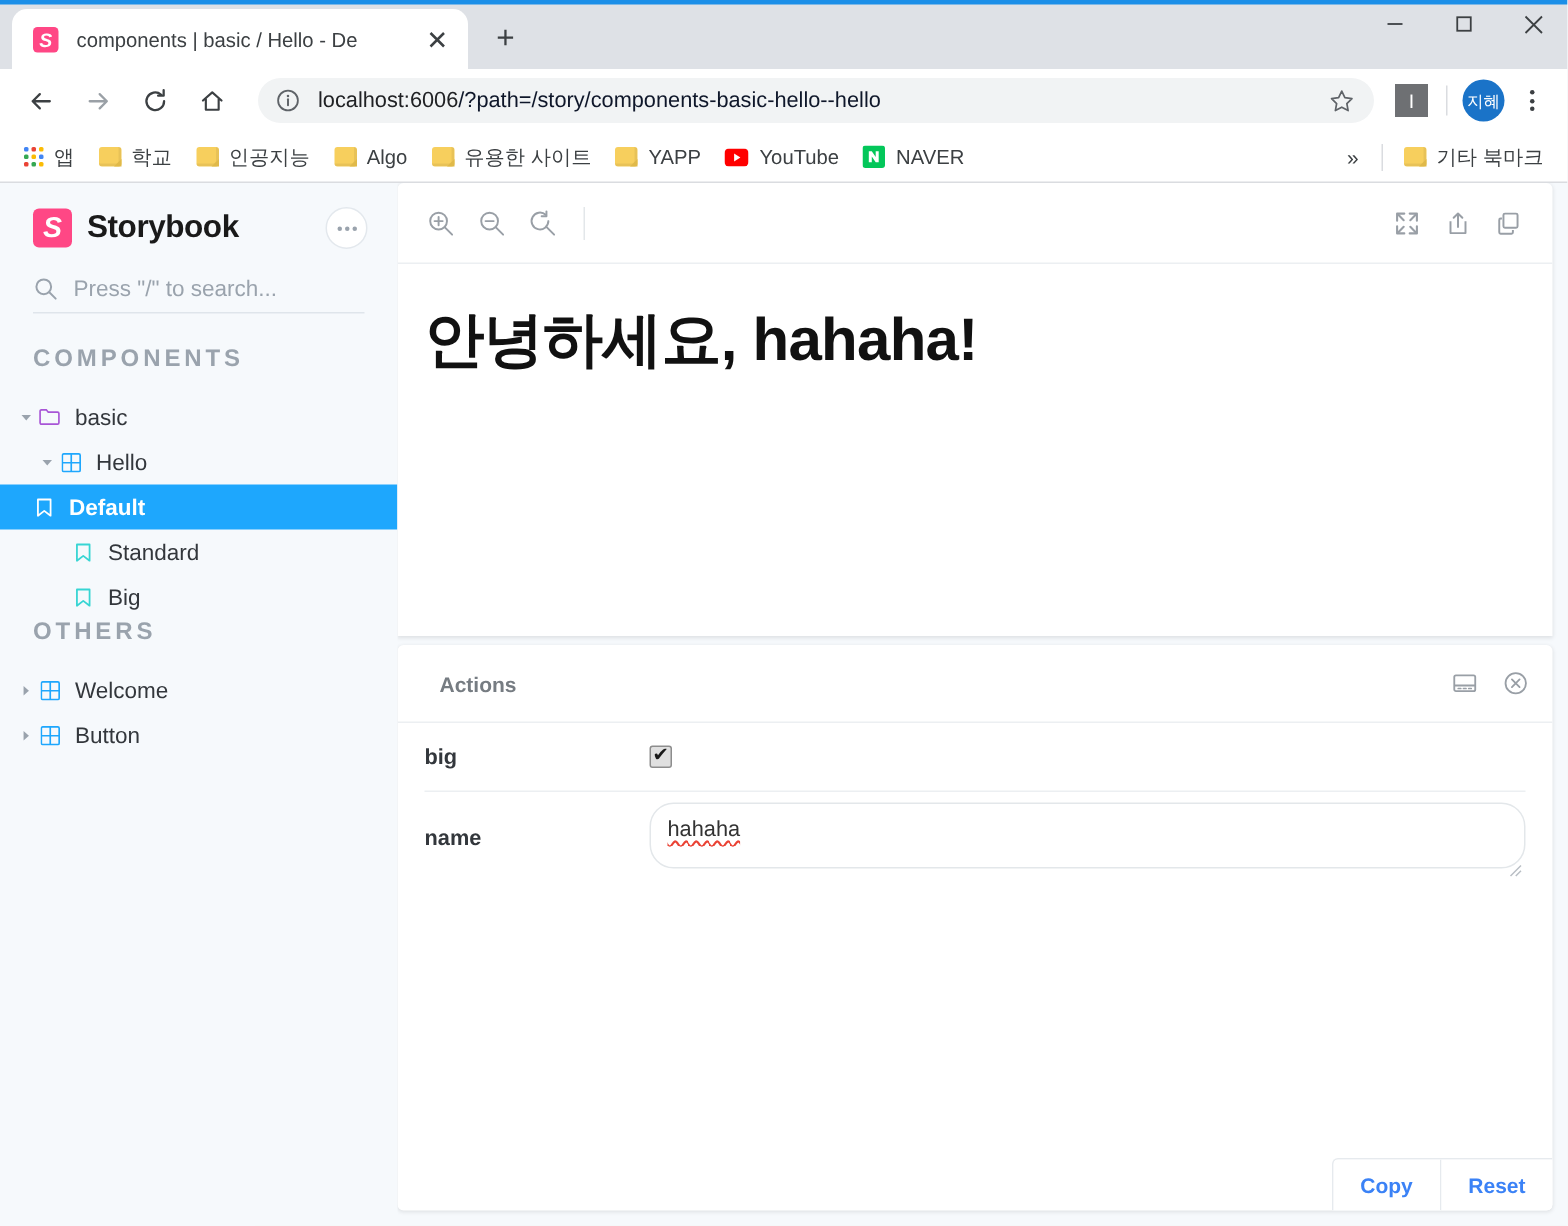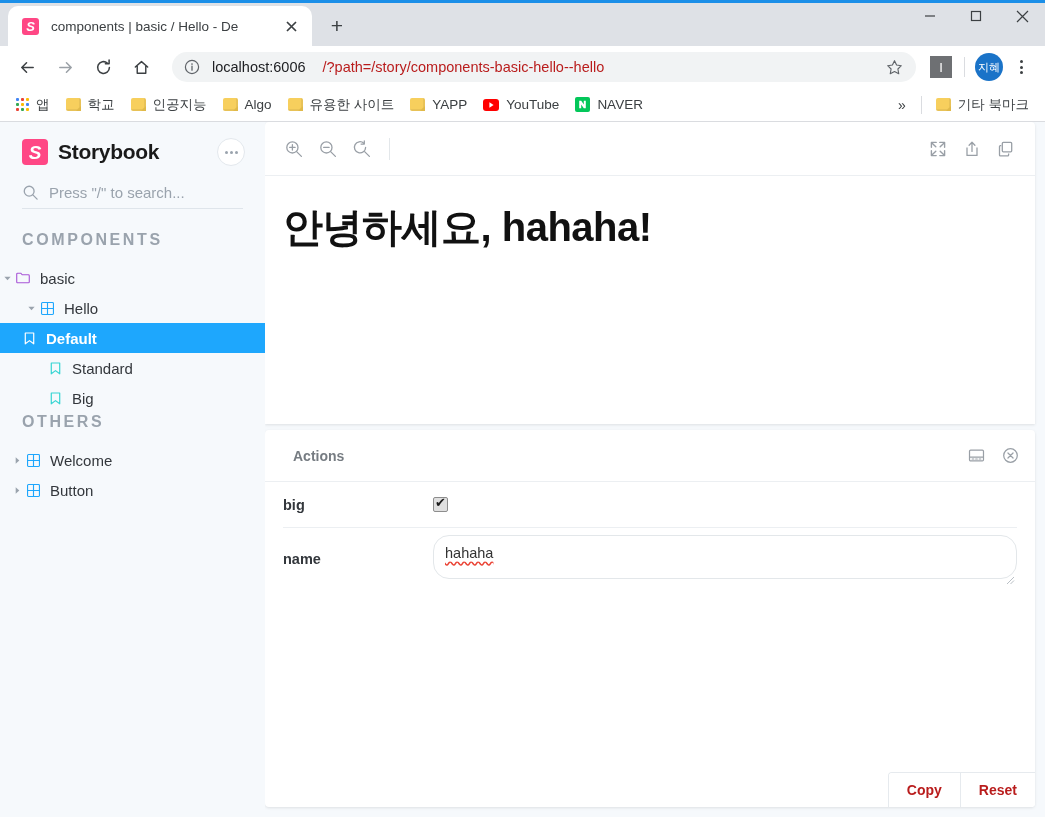--- a/index.html
+++ b/index.html
@@ -89,21 +89,21 @@
     flex: 1; height: 30px; background: #f1f3f4;
     border-radius: 16px; display: flex; align-items: center;
     padding: 0 12px; margin: 0 8px 0 10px;
   }
   #omnibox-info { flex: 0 0 18px; display: flex; align-items: center; }
   #omnibox-url {
     flex: 1; margin-left: 10px; font-size: 14.5px;
     color: #202124; white-space: nowrap; overflow: hidden;
   }
   #omnibox-url .scheme-host { color: #202124; }
-  #omnibox-url .path { color: #b91c1c; margin-left: 17px; }
+  #omnibox-url .path { color: #0f172a; }
   #bookmark-star { flex: 0 0 18px; cursor: pointer; display:flex; }
   #extension-chip {
     width: 22px; height: 22px; background: #6e7073;
     display: flex; align-items: center; justify-content: center;
     color: #fff; font-size: 13px; margin: 0 6px; cursor: pointer;
     flex: 0 0 22px;
   }
   .toolbar-sep { width: 1px; height: 20px; background: #dadce0; margin: 0 6px; }
   #profile-avatar {
     width: 28px; height: 28px; border-radius: 50%;
@@ -307,21 +307,21 @@
     width: 10px; height: 10px; pointer-events: none;
   }
 
   #panel-actions {
     position: absolute; right: 0; bottom: 0;
     display: flex; border-top: 1px solid #e6eaee; border-left: 1px solid #e6eaee;
     border-radius: 4px 0 0 0; overflow: hidden; background: #fff;
   }
   .panel-action-btn {
     padding: 9px 18px; font-size: 14px; font-weight: bold;
-    color: #b91c1c; cursor: pointer; background: #fff;
+    color: #3b82f6; cursor: pointer; background: #fff;
     border-right: 1px solid #e6eaee;
   }
   .panel-action-btn:last-child { border-right: none; }
 </style>
 </head>
 <body>
 
 <div id="browser-window">
   <div id="top-accent"></div>
 
@@ -488,21 +488,21 @@
               <circle cx="7.6" cy="7.6" r="5.2" fill="none" stroke="#9aa3ad" stroke-width="1.4"></circle>
               <path d="M11.5 11.5 L16 16" stroke="#9aa3ad" stroke-width="1.4" stroke-linecap="round"></path>
             </svg>
         </span>
         <span id="sb-search-text">Press "/" to search...</span>
       </div>
 
       <div id="sb-tree">
         <div class="sb-section-title">COMPONENTS</div>
 
-        <div class="sb-row" style="">
+        <div class="sb-row" style="padding-left:10px">
           <span class="sb-caret">
             <svg width="9" height="9" viewBox="0 0 10 10">
                 <path d="M1.5 3 L5 7 L8.5 3" fill="#9aa3ad"></path>
               </svg>
           </span>
           <span class="sb-icon">
             <svg width="14" height="12" viewBox="0 0 15 13">
                 <path d="M0.7 2.3 a1 1 0 0 1 1-1 H5.2 L6.6 3 H13.3 a1 1 0 0 1 1 1 V10.7 a1 1 0 0 1 -1 1 H1.7 a1 1 0 0 1 -1 -1 Z" fill="none" stroke="#a855d6" stroke-width="1.2"></path>
               </svg>
           </span>

